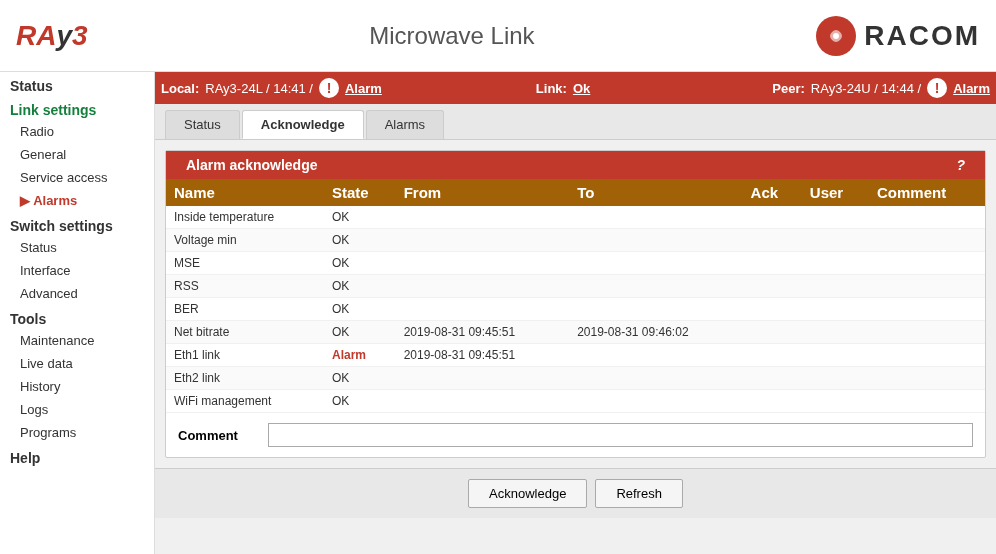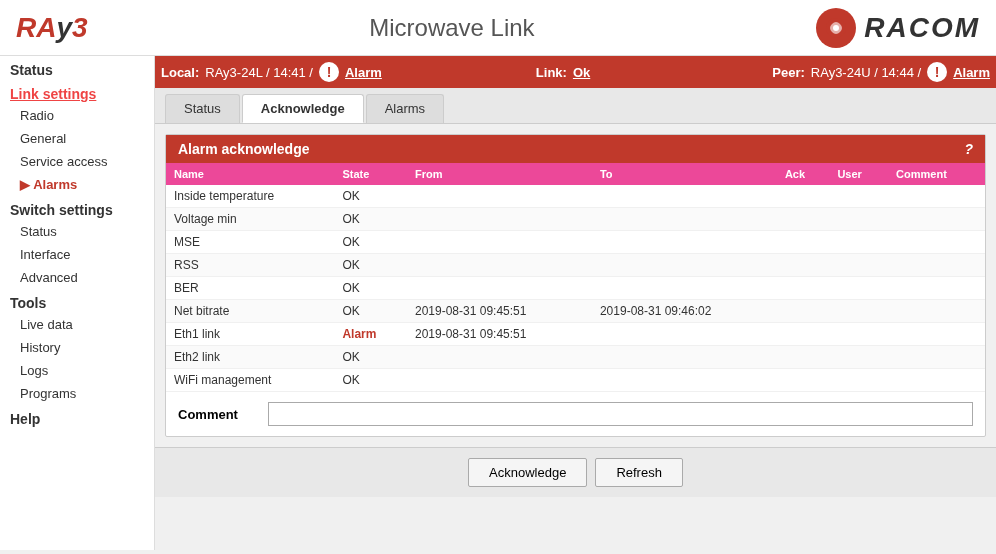--- a/index.html
+++ b/index.html
@@ -1,59 +1,59 @@
 <!DOCTYPE html>
 <html><head>
   <meta charset="utf-8">
   <style>
     * { box-sizing: border-box; margin: 0; padding: 0; }
     body { font-family: Arial, sans-serif; font-size: 13px; background: #f0f0f0; width: 996px; height: 554px; overflow: hidden; }
 
     
-    .header { display: flex; align-items: center; justify-content: space-between; background: #fff; padding: 8px 16px; border-bottom: 1px solid #ddd; height: 56px; }
+    .header { display: flex; align-items: center; justify-content: space-between; background: #fff; padding: 8px 16px; border-bottom: 1px solid #ddd; height: 72px; }
     .logo-ray3 { font-size: 28px; font-weight: bold; color: #c0392b; font-style: italic; }
     .logo-ray3 span { color: #333; }
     .header-title { font-size: 24px; color: #555; }
     .logo-racom { display: flex; align-items: center; gap: 8px; }
     .racom-icon { width: 40px; height: 40px; background: #c0392b; border-radius: 50%; display: flex; align-items: center; justify-content: center; color: white; font-size: 18px; }
-    .racom-text { font-size: 28px; font-weight: bold; color: #333; letter-spacing: 2px; font-style: italic; }
+    .racom-text { font-size: 28px; font-weight: bold; color: #333; letter-spacing: 2px; }
 
     
     .main-layout { display: flex; height: calc(554px - 60px); }
 
     
     .sidebar { width: 155px; background: #fff; border-right: 1px solid #ddd; overflow-y: auto; flex-shrink: 0; }
     .sidebar-section { padding: 6px 10px 2px 10px; font-weight: bold; color: #333; font-size: 14px; cursor: pointer; }
-    .sidebar-section.red { color: #ef4444; text-decoration: underline; }
+    .sidebar-section.red { color: #15803d; }
     .sidebar-item { padding: 4px 10px 4px 20px; color: #333; cursor: pointer; font-size: 13px; }
     .sidebar-item.active { color: #c0392b; font-weight: bold; }
     .sidebar-item.active::before { content: '▶ '; }
 
     
     .content { flex: 1; overflow-y: auto; padding: 0; background: #f0f0f0; }
 
     
     .alert-bar { display: flex; align-items: center; justify-content: space-between; background: #c0392b; color: white; padding: 6px 6px; font-size: 13px; }
     .alert-section { display: flex; align-items: center; gap: 6px; }
     .alert-section a { color: white; font-weight: bold; text-decoration: underline; cursor: pointer; }
     .alert-icon { width: 20px; height: 20px; background: white; border-radius: 50%; display: flex; align-items: center; justify-content: center; color: #c0392b; font-weight: bold; font-size: 14px; }
 
     
     .tabs-bar { display: flex; background: #e8e8e8; border-bottom: 1px solid #ccc; padding: 6px 10px 0 10px; gap: 2px; }
     .tab { padding: 6px 18px; background: #ddd; border: 1px solid #ccc; border-bottom: none; cursor: pointer; font-size: 13px; color: #333; border-radius: 3px 3px 0 0; }
     .tab.active { background: #fff; font-weight: bold; border-bottom: 1px solid #fff; }
 
     
     .panel { background: #fff; margin: 10px; border: 1px solid #ccc; border-radius: 2px; }
-    .panel-header { background: #c0392b; color: white; padding: 6px 12px; font-weight: bold; font-size: 14px; display: flex; justify-content: space-between; align-items: center; }
+    .panel-header { background: #c0392b; color: white; padding: 6px 20px; font-weight: bold; font-size: 14px; display: flex; justify-content: space-between; align-items: center; }
     .panel-help { color: white; font-style: italic; cursor: pointer; }
 
     
     .alarm-table { width: 100%; border-collapse: collapse; }
-    .alarm-table th { background: #ec4899; color: white; padding: 5px 8px; text-align: left; font-size: 11px; font-weight: bold; }
+    .alarm-table th { background: #a16207; color: white; padding: 5px 8px; text-align: left; font-size: 15px; font-weight: bold; }
     .alarm-table td { padding: 4px 8px; border-bottom: 1px solid #f0f0f0; font-size: 12px; color: #333; }
     .alarm-table tr:nth-child(even) { background: #fafafa; }
 
     
     .comment-row { display: flex; align-items: center; padding: 10px 12px; gap: 10px; }
     .comment-label { font-weight: bold; font-size: 13px; min-width: 80px; }
     .comment-input { flex: 1; padding: 4px 6px; border: 1px solid #aaa; font-size: 13px; height: 24px; }
 
     
     .action-bar { background: #e8e8e8; border-top: 1px solid #ccc; padding: 10px; display: flex; justify-content: center; gap: 8px; }
@@ -84,20 +84,21 @@
     <div class="sidebar-section red">Link settings</div>
     <div class="sidebar-item">Radio</div>
     <div class="sidebar-item">General</div>
     <div class="sidebar-item">Service access</div>
     <div class="sidebar-item active">Alarms</div>
     <div class="sidebar-section">Switch settings</div>
     <div class="sidebar-item">Status</div>
     <div class="sidebar-item">Interface</div>
     <div class="sidebar-item">Advanced</div>
     <div class="sidebar-section">Tools</div>
+    <div class="sidebar-item">Maintenance</div>
     <div class="sidebar-item">Live data</div>
     <div class="sidebar-item">History</div>
     <div class="sidebar-item">Logs</div>
     <div class="sidebar-item">Programs</div>
     <div class="sidebar-section">Help</div>
   </div>
 
   <div class="content">
 
     <div class="alert-bar">

